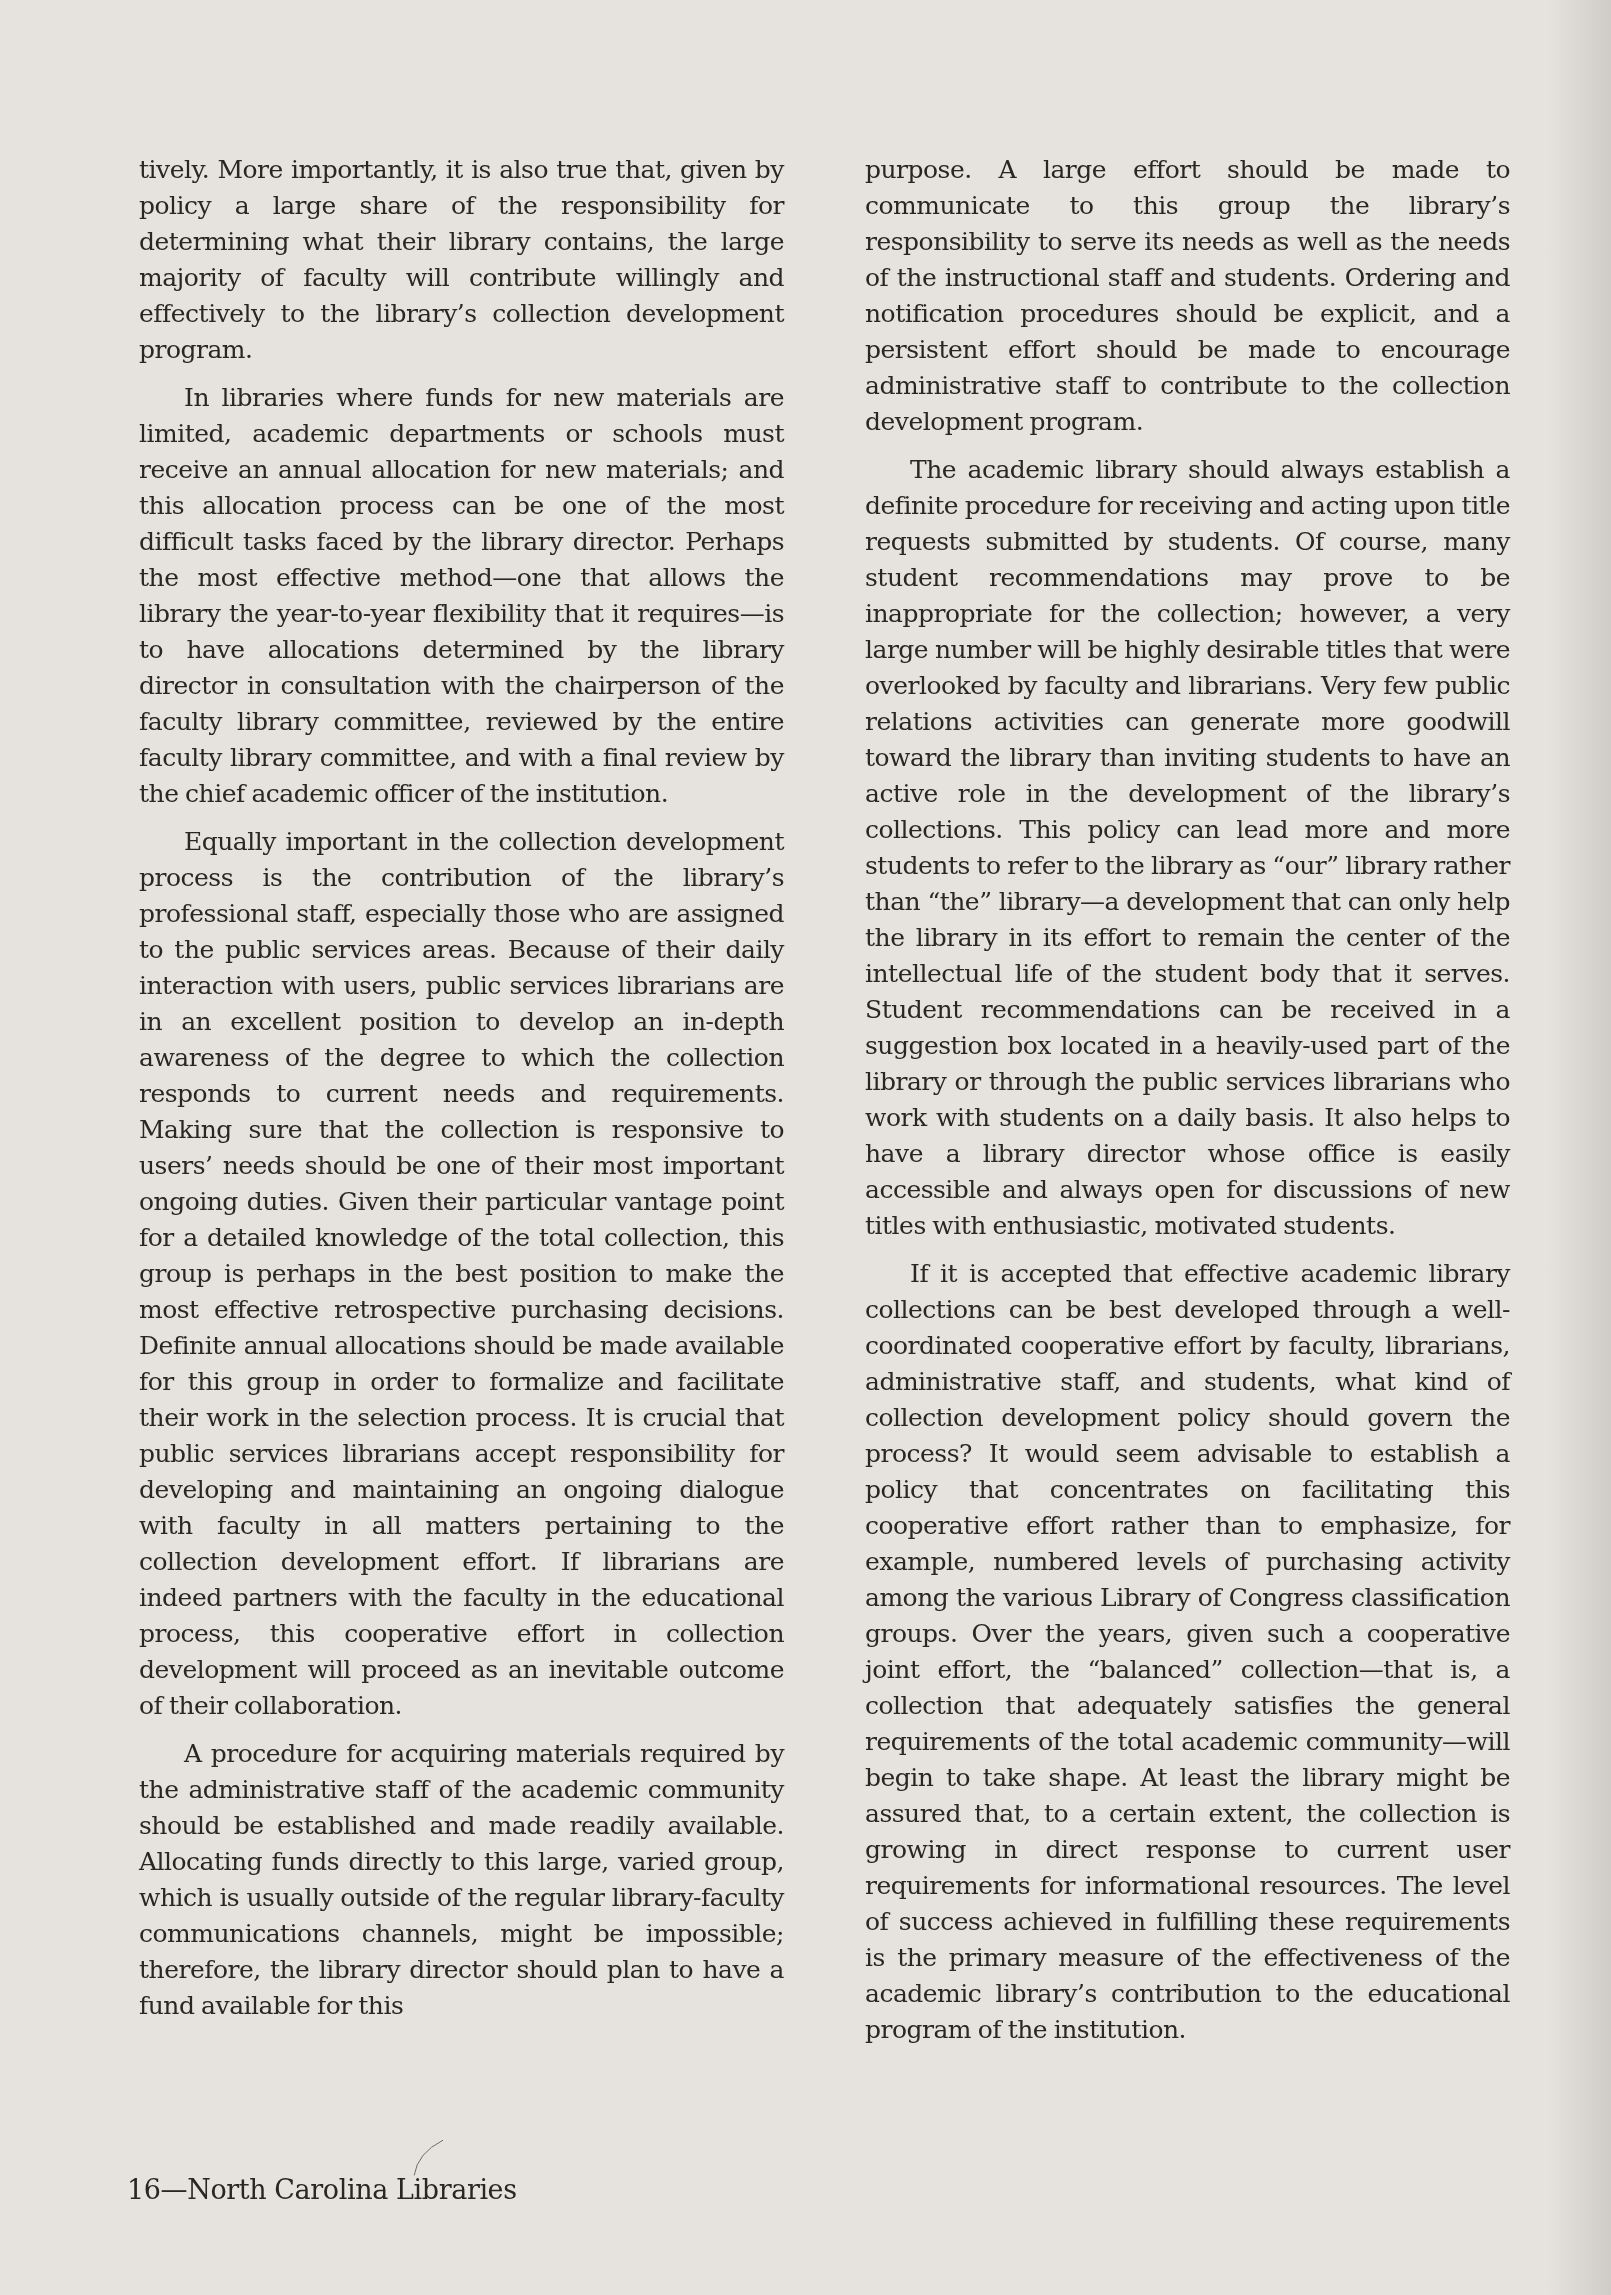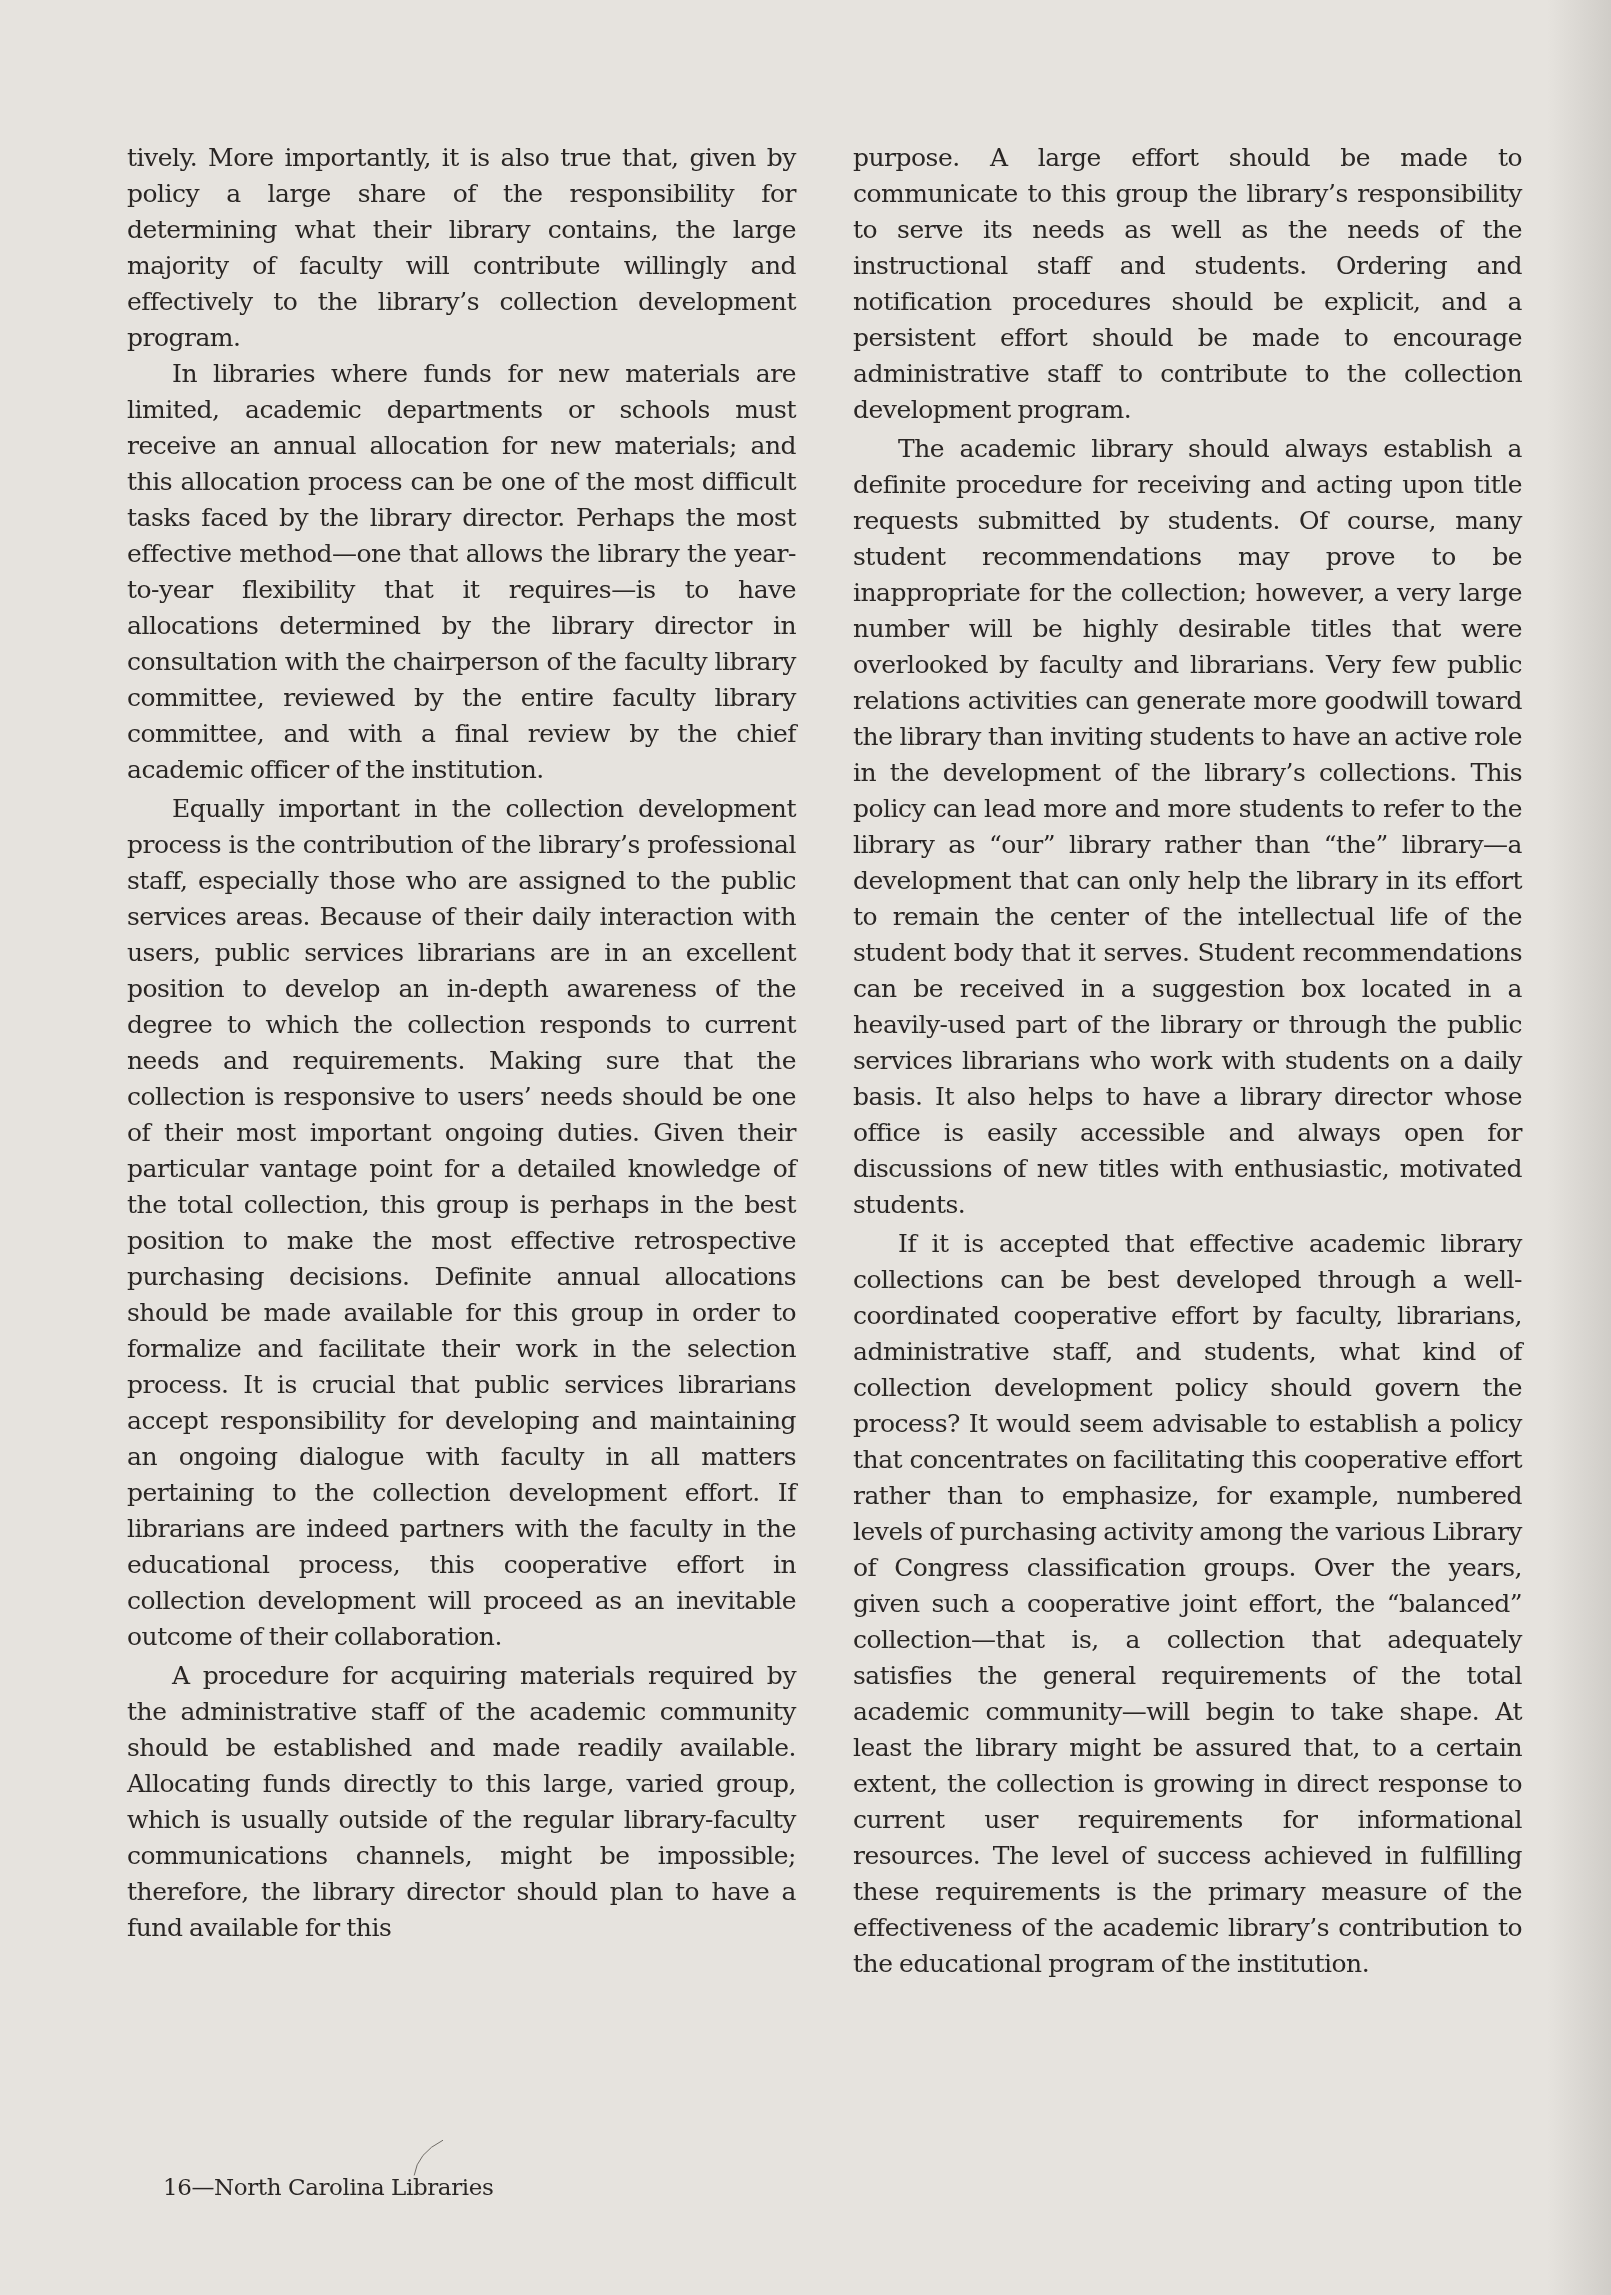--- a/index.html
+++ b/index.html
@@ -15,30 +15,30 @@
       background: linear-gradient(to right, rgba(230,227,222,0), rgba(205,202,197,0.9));
     }
     .column {
       position: absolute; top: 140px; width: 669px;
       font-size: 25px; line-height: 36px;
       text-align: justify; hyphens: auto;
       letter-spacing: -0.5px; word-spacing: -0.8px;
     }
     .col-left { left: 127px; }
     .col-right { left: 853px; }
-    .para { margin: 0; text-indent: 0; }
+    .para { margin: 12px; text-indent: 0; }
     .para.indent { text-indent: 45px; }
     .para.gap { margin-top: 3.2px; }
     .heading {
       font-weight: bold; font-size: 25px; margin: 32px 0 17.7px 0;
       letter-spacing: -0.8px;
     }
     .footer {
       position: absolute; left: 127px; top: 2174px;
-      font-size: 23px; letter-spacing: -0.4px; margin-left: 36px;
+      font-size: 27px; letter-spacing: -0.4px;
     }
     .pencil-mark {
       position: absolute; left: 411px; top: 2137px; width: 48px; height: 40px;
     }
   </style>
 </head>
 <body>
 
 <div class="page-edge"></div>
 

